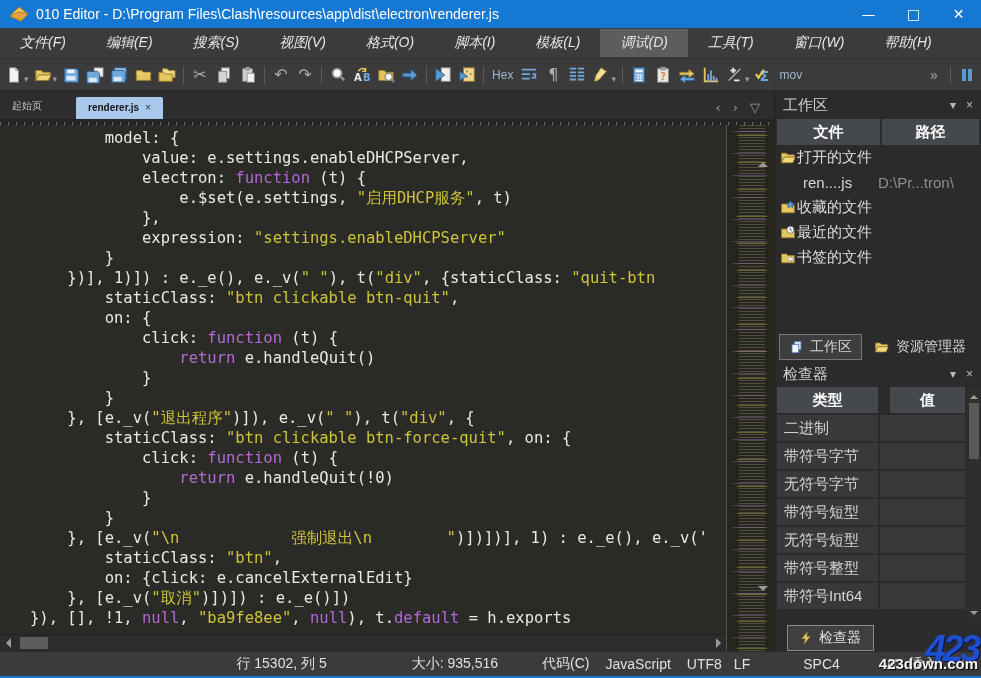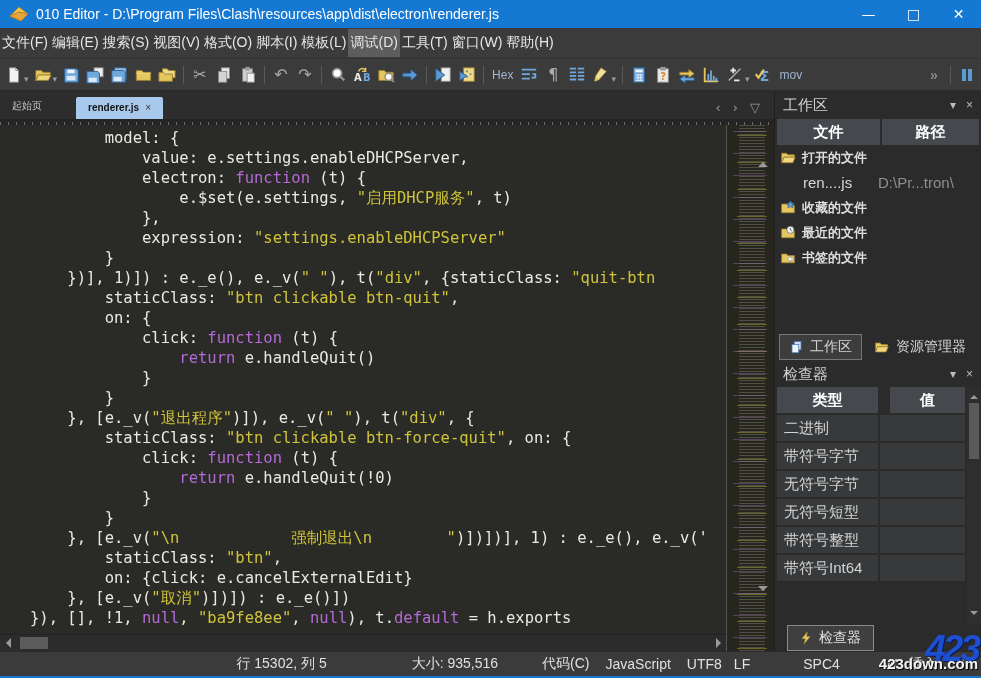--- a/index.html
+++ b/index.html
@@ -8,21 +8,21 @@
   
   .titlebar{height:28px;background:#1578d3;display:flex;align-items:center;color:#fff;flex:none;}
   .titlebar .logo{margin:0 7px 0 9px;flex:none;}
   .titlebar .title{font-size:14px;white-space:nowrap;overflow:hidden;flex:1;}
   .wctrl{display:flex;flex:none;height:32px;}
   .wctrl span{width:45px;height:32px;display:flex;align-items:center;justify-content:center;
     font-size:14px;font-family:"DejaVu Sans",sans-serif;cursor:default;}
   
   .menubar{height:30px;background:#3b3b3b;display:flex;align-items:center;color:#e6e6e6;
     font-size:14px;flex:none;border-bottom:1px solid #333;}
-  .menubar span{padding:5px 2px;white-space:nowrap;}
+  .menubar span{padding:5px 20px;white-space:nowrap;font-style:italic;}
   .menubar span.active{background:#5d5d5d;}
   
   .toolbar{height:31px;background:#3b3b3b;display:flex;align-items:center;flex:none;
     border-bottom:1px solid #2a2a2a;padding:0 2px;}
   .tbtn{width:24px;height:24px;display:flex;align-items:center;justify-content:center;flex:none;position:relative;}
   .tbtn svg{display:block;}
   .tsep{width:1px;height:18px;background:#5a5a5a;margin:0 4px;flex:none;}
   .tcaret{color:#9a9a9a;font-size:9px;margin:8px 2px 0 -2px;flex:none;}
   .tlabel{color:#9fb6d4;font-size:12px;padding:0 4px;flex:none;}
   .tglyph{color:#ababab;font-size:16px;font-family:"DejaVu Sans",sans-serif;line-height:1;}
@@ -68,21 +68,21 @@
   .mm-up{position:absolute;top:20px;right:6px;}
   .mm-down{position:absolute;bottom:42px;right:6px;}
   
   .side{flex:1;background:#2b2b2b;display:flex;flex-direction:column;min-height:0;}
   .phead{height:28px;display:flex;align-items:center;padding:0 8px;color:#cfcfcf;font-size:15px;flex:none;}
   .phead .pctrl{margin-left:auto;display:flex;gap:10px;color:#bdbdbd;font-size:12px;align-items:center;}
   .cols{display:grid;grid-template-columns:103px 1fr;gap:2px;flex:none;margin:0 2px;}
   .cols span{background:#45484c;color:#fff;font-weight:bold;font-size:15px;height:26px;
     display:flex;align-items:center;justify-content:center;}
   .wlist{flex:none;}
-  .wrow{height:25px;display:flex;align-items:center;color:#dcdcdc;font-size:13px;padding-left:4px;gap:5px;font-weight:bold;}
+  .wrow{height:25px;display:flex;align-items:center;color:#dcdcdc;font-size:15px;padding-left:4px;}
   .wrow svg{flex:none;}
   .wrow2{height:25px;display:grid;grid-template-columns:103px 1fr;align-items:center;font-size:15px;}
   .wrow2 .fname{color:#d8d8d8;padding-left:28px;}
   .wrow2 .fpath{color:#8f8f8f;}
   .wspacer{flex:1;}
   .wtabs{height:28px;display:flex;align-items:center;gap:2px;padding-left:4px;flex:none;}
   .wtab{display:flex;align-items:center;gap:6px;color:#d5d5d5;font-size:14px;padding:3px 9px;}
   .wtab.active{background:#3d3d3d;border:1px solid #777;}
   .itable{height:238px;flex:none;position:relative;padding-right:16px;margin:0 0 0 2px;overflow:hidden;}
   .icols{display:grid;grid-template-columns:101px 1fr;gap:12px;}
@@ -487,20 +487,24 @@
           </div>
         <div class="irow">
             <span>带符号字节</span>
             <span></span>
           </div>
         <div class="irow">
             <span>无符号字节</span>
             <span></span>
           </div>
         <div class="irow">
+            <span>带符号短型</span>
+            <span></span>
+          </div>
+        <div class="irow">
             <span>无符号短型</span>
             <span></span>
           </div>
         <div class="irow">
             <span>带符号整型</span>
             <span></span>
           </div>
         <div class="irow">
             <span>带符号Int64</span>
             <span></span>

